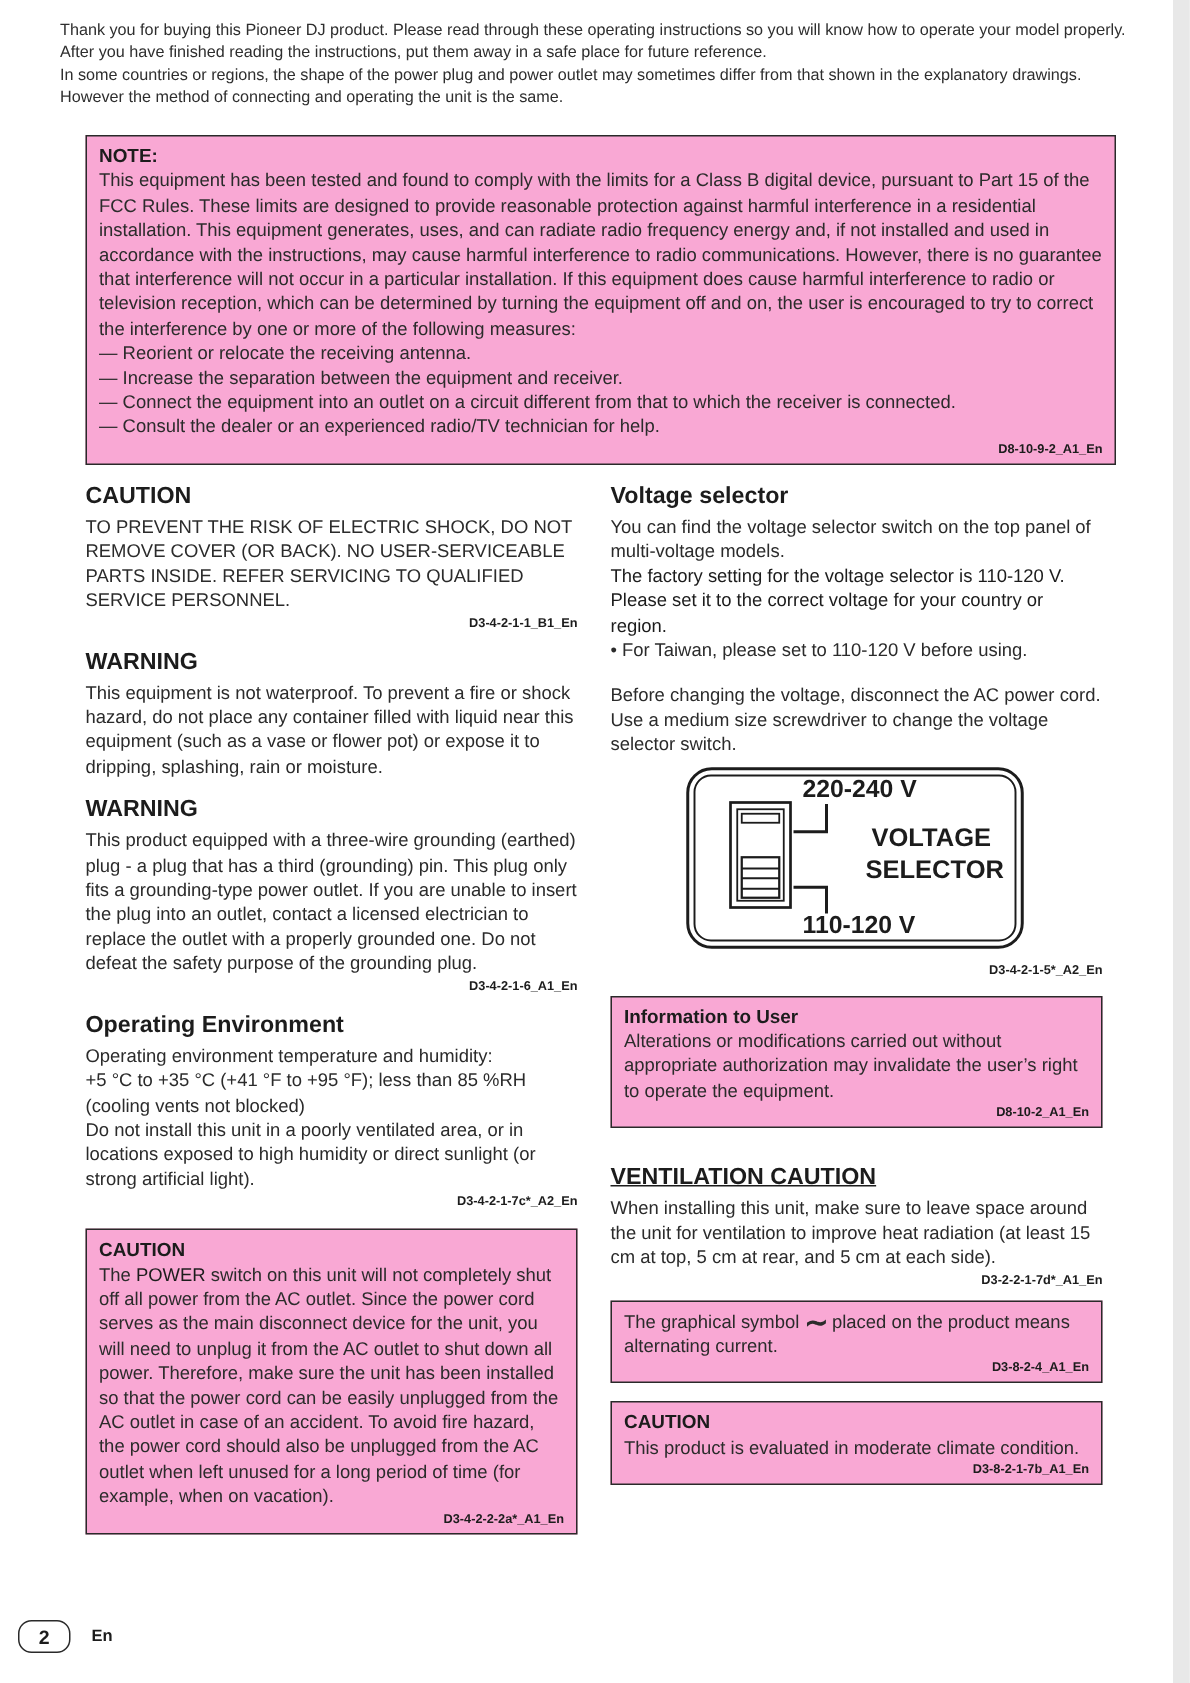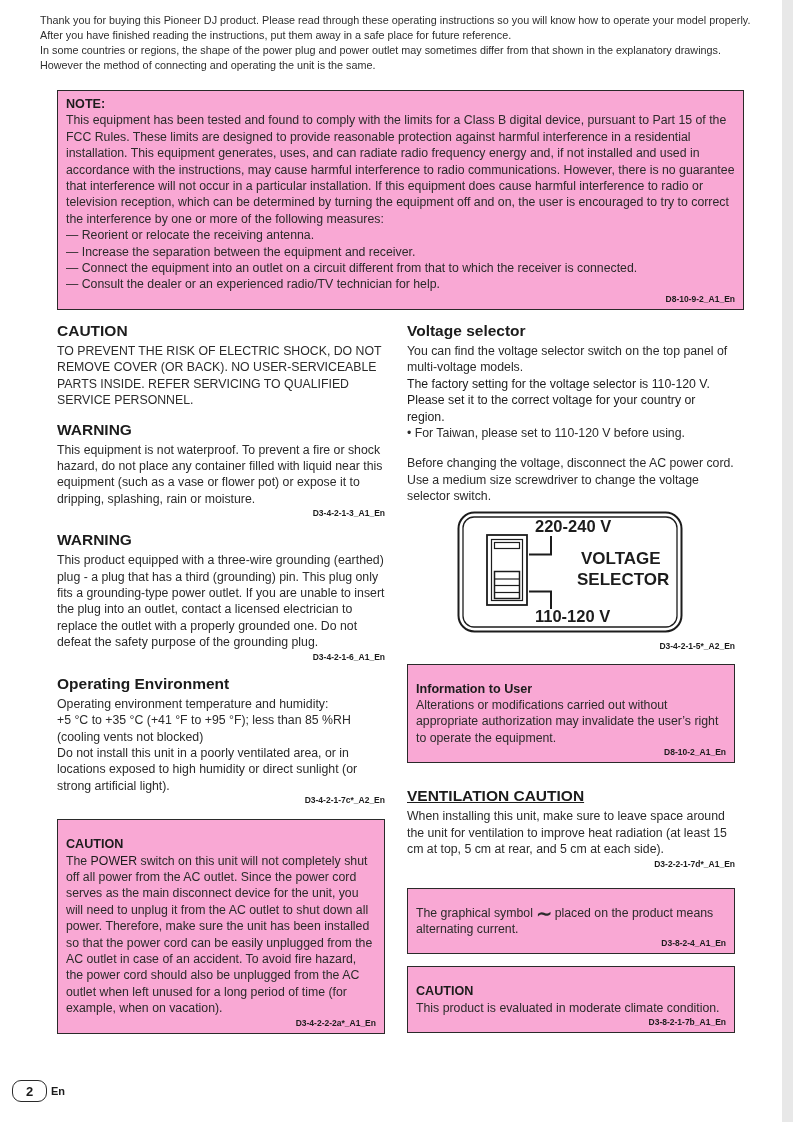--- a/index.html
+++ b/index.html
@@ -33,39 +33,39 @@
   .col{position:absolute;top:315px;width:328px;}
   .col-left{left:57px;}
   .col-right{left:407px;}
   .h1{
     font-size:15.5px;font-weight:bold;color:#1c1c1c;
     line-height:18px;margin:12px 0 3px 0;
   }
   .h1.first{margin-top:7px;}
   .bold{font-weight:normal;color:#1c1c1c;}
   .gap-top{margin-top:14px;}
-  .inner-box{padding:16px 8px 4px 8px;}
+  .inner-box{padding:5px 8px 4px 8px;}
   .caution-power-box{margin-top:13px;}
   .info-box{margin-top:12px;}
-  .symbol-box{margin-top:18px;}
+  .symbol-box{margin-top:8px;}
   .climate-box{margin-top:12px;}
   .ac-symbol{font-size:19px;font-weight:bold;line-height:10px;vertical-align:-3px;letter-spacing:-1px;}
   .diagram{margin:6px 0 0 50px;display:block;}
   .diagram-code{margin-top:6px;text-align:right;}
   .vent-heading{margin-top:24px;text-decoration:underline;}
   .footer{
     position:absolute;left:12px;top:1080px;
     display:flex;align-items:center;
   }
   .page-pill{
     width:33px;height:20px;border:1.6px solid #2a2a2a;border-radius:9px;
     display:flex;align-items:center;justify-content:center;
     font-size:13px;font-weight:bold;color:#1c1c1c;
   }
-  .lang-label{margin-left:4px;font-size:11px;font-weight:bold;color:#1c1c1c;}
+  .lang-label{margin-left:14px;font-size:11px;font-weight:bold;color:#1c1c1c;}
 </style>
 </head>
 <body>
 
 <div class="page">
 
   <div class="intro">
     <div>Thank you for buying this Pioneer DJ product. Please read through these operating instructions so you will know how to operate your model properly. After you have finished reading the instructions, put them away in a safe place for future reference.</div>
     <div>In some countries or regions, the shape of the power plug and power outlet may sometimes differ from that shown in the explanatory drawings. However the method of connecting and operating the unit is the same.</div>
   </div>
@@ -78,26 +78,26 @@
 — Connect the equipment into an outlet on a circuit different from that to which the receiver is connected.
 — Consult the dealer or an experienced radio/TV technician for help.</div>
     <div class="code">D8-10-9-2_A1_En</div>
   </div>
 
   <div class="col col-left">
 
     <div>
       <div class="h1 first">CAUTION</div>
       <div class="body">TO PREVENT THE RISK OF ELECTRIC SHOCK, DO NOT REMOVE COVER (OR BACK). NO USER-SERVICEABLE PARTS INSIDE. REFER SERVICING TO QUALIFIED SERVICE PERSONNEL.</div>
+      <div class="code">D3-4-2-1-1_B1_En</div>
     </div>
 
     <div>
       <div class="h1">WARNING</div>
       <div class="body">This equipment is not waterproof. To prevent a fire or shock hazard, do not place any container filled with liquid near this equipment (such as a vase or flower pot) or expose it to dripping, splashing, rain or moisture.</div>
-      <div class="code">D3-4-2-1-3_A1_En</div>
     </div>
 
     <div>
       <div class="h1">WARNING</div>
       <div class="body">This product equipped with a three-wire grounding (earthed) plug - a plug that has a third (grounding) pin. This plug only fits a grounding-type power outlet. If you are unable to insert the plug into an outlet, contact a licensed electrician to replace the outlet with a properly grounded one. Do not defeat the safety purpose of the grounding plug.</div>
       <div class="code">D3-4-2-1-6_A1_En</div>
     </div>
 
     <div>
       <div class="h1">Operating Environment</div>

